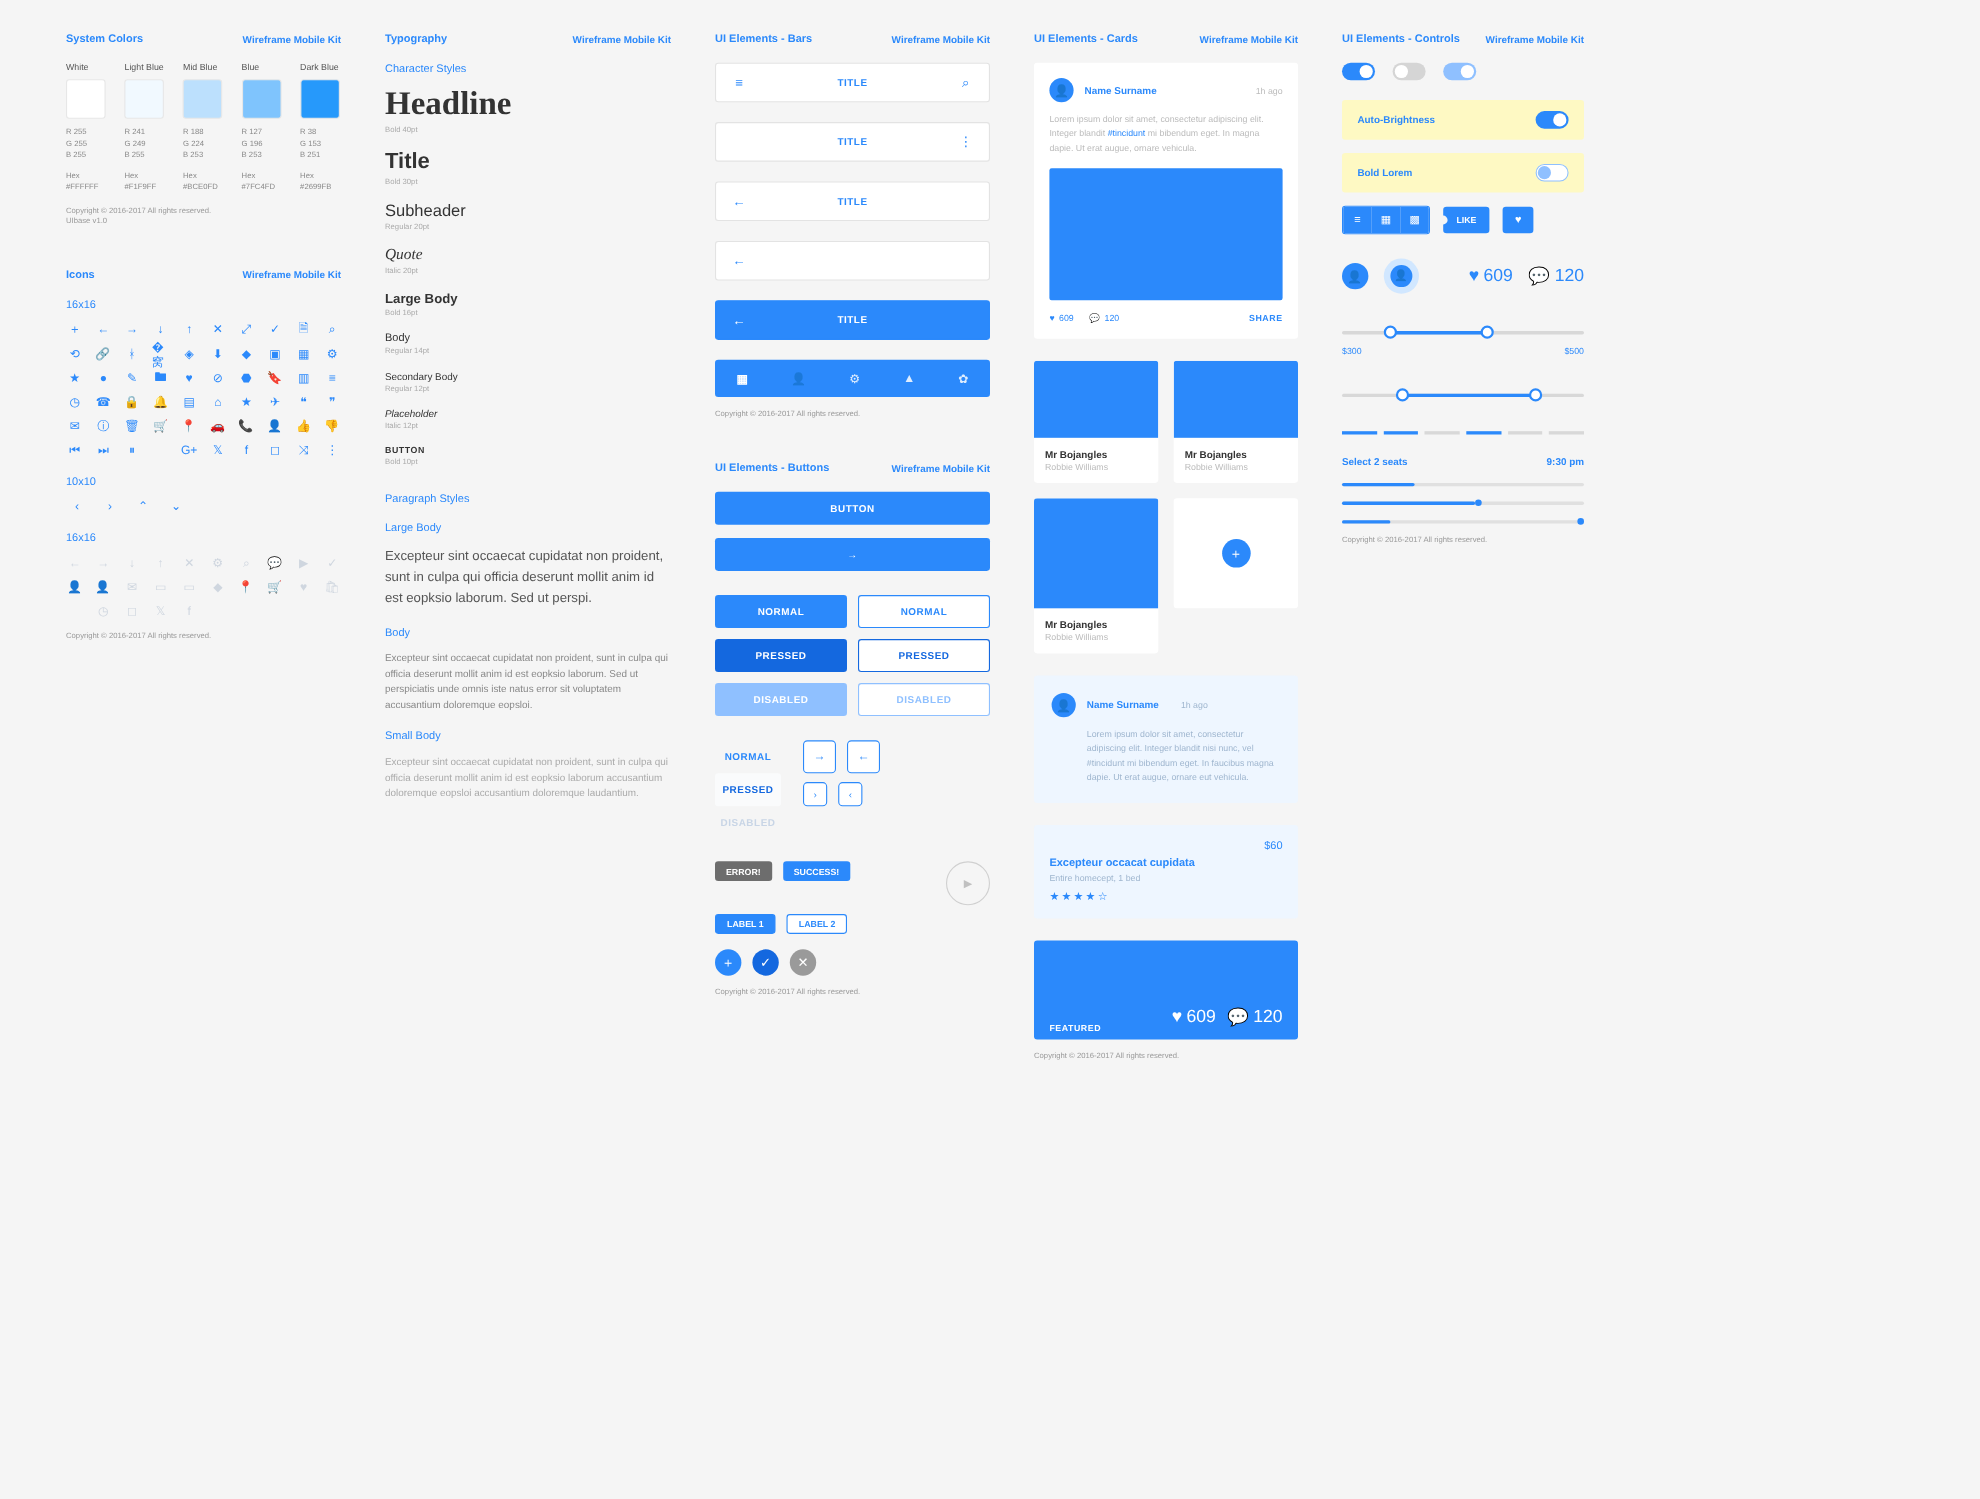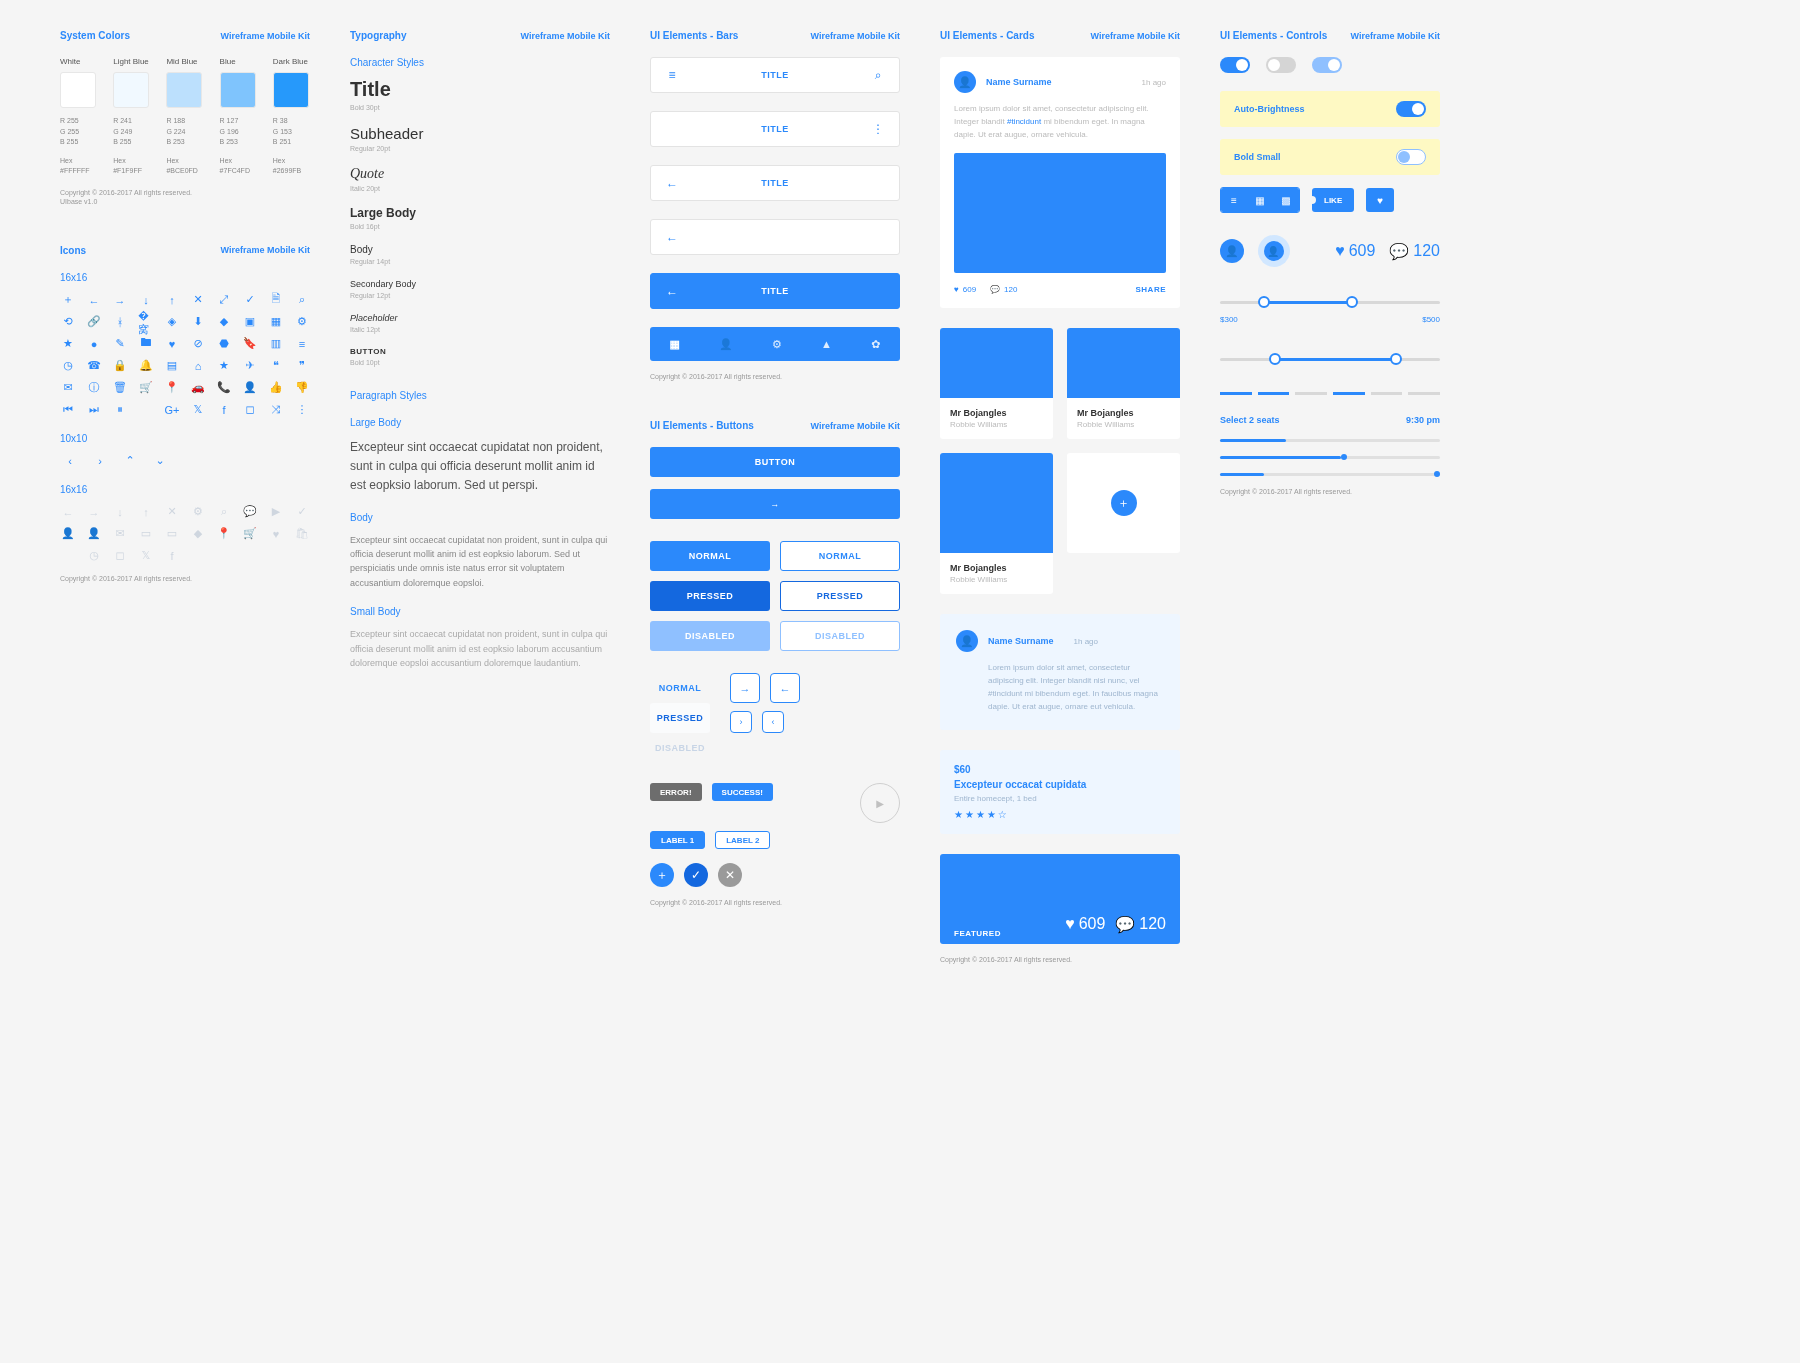--- a/index.html
+++ b/index.html
@@ -99,21 +99,21 @@
   .card-stats .share{color:var(--blue);margin-left:auto;font-weight:700;font-size:8px;letter-spacing:.5px;}
   .mini-grid{display:grid;grid-template-columns:1fr 1fr;gap:14px;}
   .mini-card{background:#fff;border-radius:3px;overflow:hidden;}
   .mini-card .thumb{height:70px;background:var(--blue);}
   .mini-card .body{padding:10px;}
   .mini-card .mc-title{font-size:9px;font-weight:700;color:#333;}
   .mini-card .mc-sub{font-size:8px;color:#bbb;margin-top:2px;}
   .add-card{background:#fff;border-radius:3px;height:100px;display:flex;align-items:center;justify-content:center;}
   .add-card .fab{width:26px;height:26px;background:var(--blue);}
   .price-card{background:#eef6ff;border-radius:3px;padding:14px;margin-top:20px;}
-  .price{color:var(--blue);font-weight:700;font-size:10px;}
+  .price{color:var(--blue);font-weight:400;font-size:10px;text-align:right;}
   .pc-title{color:var(--blue);font-size:10px;font-weight:700;margin-top:4px;}
   .pc-sub{font-size:8px;color:#9fb6cf;margin-top:4px;}
   .stars{color:var(--blue);font-size:10px;letter-spacing:2px;margin-top:6px;}
   .feat-card{background:var(--blue);border-radius:3px;height:90px;position:relative;margin-top:20px;}
   .feat-card .tag{position:absolute;left:14px;bottom:6px;color:#fff;font-size:8px;font-weight:700;letter-spacing:.5px;}
   .feat-card .stats{position:absolute;right:14px;bottom:10px;display:flex;gap:10px;}
   .feat-card .stat{color:#fff;}
   .article{background:#fff;padding:16px;}
   .article h4{margin:0;color:var(--blue);font-size:11px;}
   .article p{font-size:8px;color:#bbb;line-height:1.6;margin:8px 0 0;}
@@ -303,20 +303,24 @@
   </div>
 
   <div class="col">
     <div class="panel typo" style="width:260px">
       <div class="panel-head">
         <div class="panel-title">Typography</div>
         <div class="panel-brand">Wireframe Mobile Kit</div>
       </div>
       <div class="section-label">Character Styles</div>
       <div class="style">
+          <div class="name headline">Headline</div>
+          <div class="meta">Bold 40pt</div>
+        </div>
+      <div class="style">
           <div class="name t-title">Title</div>
           <div class="meta">Bold 30pt</div>
         </div>
       <div class="style">
           <div class="name t-sub">Subheader</div>
           <div class="meta">Regular 20pt</div>
         </div>
       <div class="style">
           <div class="name t-quote">Quote</div>
           <div class="meta">Italic 20pt</div>
@@ -531,21 +535,21 @@
       <div class="row" style="gap:16px;margin-bottom:18px">
         <span class="toggle on"></span>
         <span class="toggle off"></span>
         <span class="toggle on-light"></span>
       </div>
       <div class="setting">
         <span>Auto-Brightness</span>
         <span class="toggle on"></span>
       </div>
       <div class="setting">
-        <span>Bold Small</span>
+        <span>Bold Lorem</span>
         <span class="toggle outline-off"></span>
       </div>
       <div class="row" style="gap:12px;margin-top:8px">
         <div class="seg">
           <div class="item active">≡</div>
           <div class="item active">▦</div>
           <div class="item active">▩</div>
         </div>
         <div class="likebtn">
             <span>LIKE</span>

